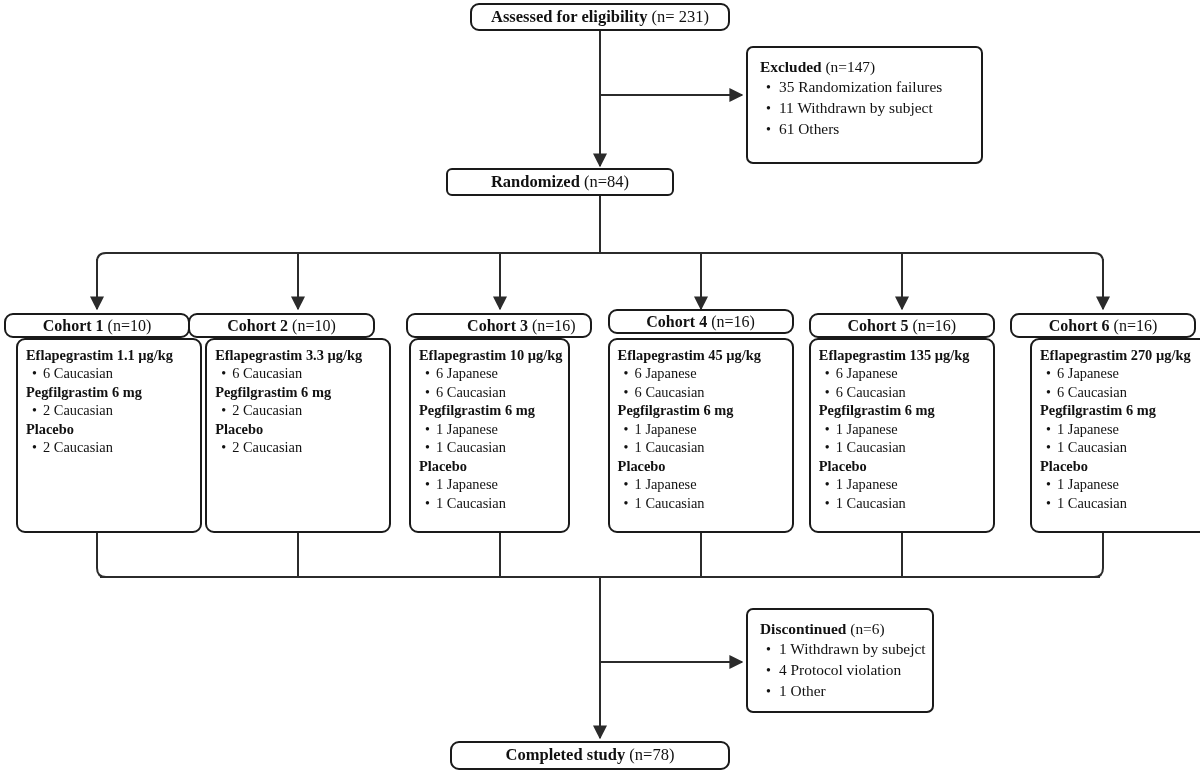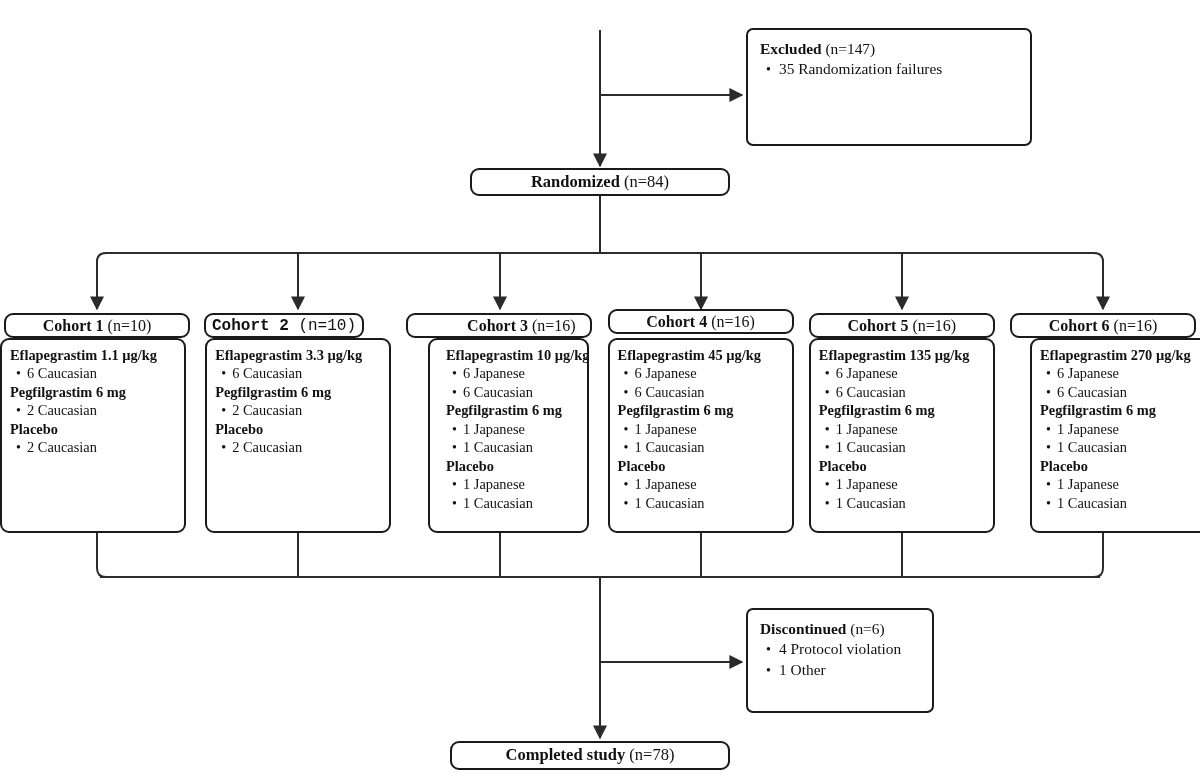--- a/index.html
+++ b/index.html
@@ -121,68 +121,75 @@
       <path d="M 500 533 L 500 577"></path>
       <path d="M 701 533 L 701 577"></path>
       <path d="M 902 533 L 902 577"></path>
       <path d="M 1103 533 L 1103 568 Q 1103 577 1094 577"></path>
       <path d="M 100 577 L 1100 577"></path>
       <path d="M 600 577 L 600 738" marker-end="url(#arrow)"></path>
       <path d="M 600 662 L 742 662" marker-end="url(#arrow)"></path>
     </g>
   </svg>
 
-
-  <div class="box thin side-panel" style="left:746px; top:28px; width:286px; height:118px;">
+  <div class="box" style="left:470px; top:3px; width:260px; height:28px;">
+    <div class="center-title">
+      <span class="b">Assessed for eligibility</span>&nbsp;<span class="n">(n= 231)</span>
+    </div>
+  </div>
+
+  <div class="box thin side-panel" style="left:746px; top:46px; width:237px; height:118px;">
     <div class="panel-inner">
       <div class="hdr">
         <span>Excluded</span>
         <span class="n">(n=147)</span>
       </div>
       <div class="li">35 Randomization failures</div>
-    </div>
-  </div>
-
-  <div class="box" style="left:470px; top:168px; width:260px; height:28px;">
+      <div class="li">11 Withdrawn by subject</div>
+      <div class="li">61 Others</div>
+    </div>
+  </div>
+
+  <div class="box" style="left:446px; top:168px; width:228px; height:28px;border-radius:6px;">
     <div class="center-title">
       <span class="b">Randomized</span>&nbsp;<span class="n">(n=84)</span>
     </div>
   </div>
 
   <div id="cohort-layer">
       <div class="box" style="left: 4px; top: 313px; width: 186px; height: 25px;">
         <div class="cohort-head"><span class="b">Cohort 1</span>&nbsp;<span class="n">(n=10)</span></div>
       </div>
-      <div class="box cohort-body" style="left: 0; top: 338px; width: 186px; height: 195px;">
+      <div class="box cohort-body" style="left: 16px; top: 338px; width: 186px; height: 195px;">
         <div class="panel-inner">
           <div class="hdr">Eflapegrastim 1.1 µg/kg</div>
           <div class="li">6 Caucasian</div>
           <div class="hdr">Pegfilgrastim 6 mg</div>
           <div class="li">2 Caucasian</div>
           <div class="hdr">Placebo</div>
           <div class="li">2 Caucasian</div>
         </div>
       </div>
-      <div class="box" style="left: 204px; top: 313px; width: 160px; height: 25px; font-family: Liberation Mono, monospace;">
+      <div class="box" style="left: 188px; top: 313px; width: 187px; height: 25px;">
         <div class="cohort-head"><span class="b">Cohort 2</span>&nbsp;<span class="n">(n=10)</span></div>
       </div>
       <div class="box cohort-body" style="left: 205.2px; top: 338px; width: 186px; height: 195px;">
         <div class="panel-inner">
           <div class="hdr">Eflapegrastim 3.3 µg/kg</div>
           <div class="li">6 Caucasian</div>
           <div class="hdr">Pegfilgrastim 6 mg</div>
           <div class="li">2 Caucasian</div>
           <div class="hdr">Placebo</div>
           <div class="li">2 Caucasian</div>
         </div>
       </div>
       <div class="box" style="left: 406.4px; top: 313px; width: 186px; height: 25px; padding-left: 44px;">
         <div class="cohort-head"><span class="b">Cohort 3</span>&nbsp;<span class="n">(n=16)</span></div>
       </div>
-      <div class="box cohort-body" style="left: 428px; top: 338px; width: 161px; height: 195px; padding-left: 8px;">
+      <div class="box cohort-body" style="left: 409px; top: 338px; width: 161px; height: 195px;">
         <div class="panel-inner">
           <div class="hdr">Eflapegrastim 10 µg/kg</div>
           <div class="li">6 Japanese</div>
           <div class="li">6 Caucasian</div>
           <div class="hdr">Pegfilgrastim 6 mg</div>
           <div class="li">1 Japanese</div>
           <div class="li">1 Caucasian</div>
           <div class="hdr">Placebo</div>
           <div class="li">1 Japanese</div>
           <div class="li">1 Caucasian</div>
@@ -237,20 +244,21 @@
         </div>
       </div>
     </div>
 
   <div class="box thin side-panel" style="left:746px; top:608px; width:188px; height:105px;">
     <div class="panel-inner">
       <div class="hdr">
         <span>Discontinued</span>
         <span class="n">(n=6)</span>
       </div>
+      <div class="li">1 Withdrawn by subejct</div>
       <div class="li">4 Protocol violation</div>
       <div class="li">1 Other</div>
     </div>
   </div>
 
   <div class="box" style="left:450px; top:741px; width:280px; height:29px;">
     <div class="center-title">
       <span class="b">Completed study</span>&nbsp;<span class="n">(n=78)</span>
     </div>
   </div>

